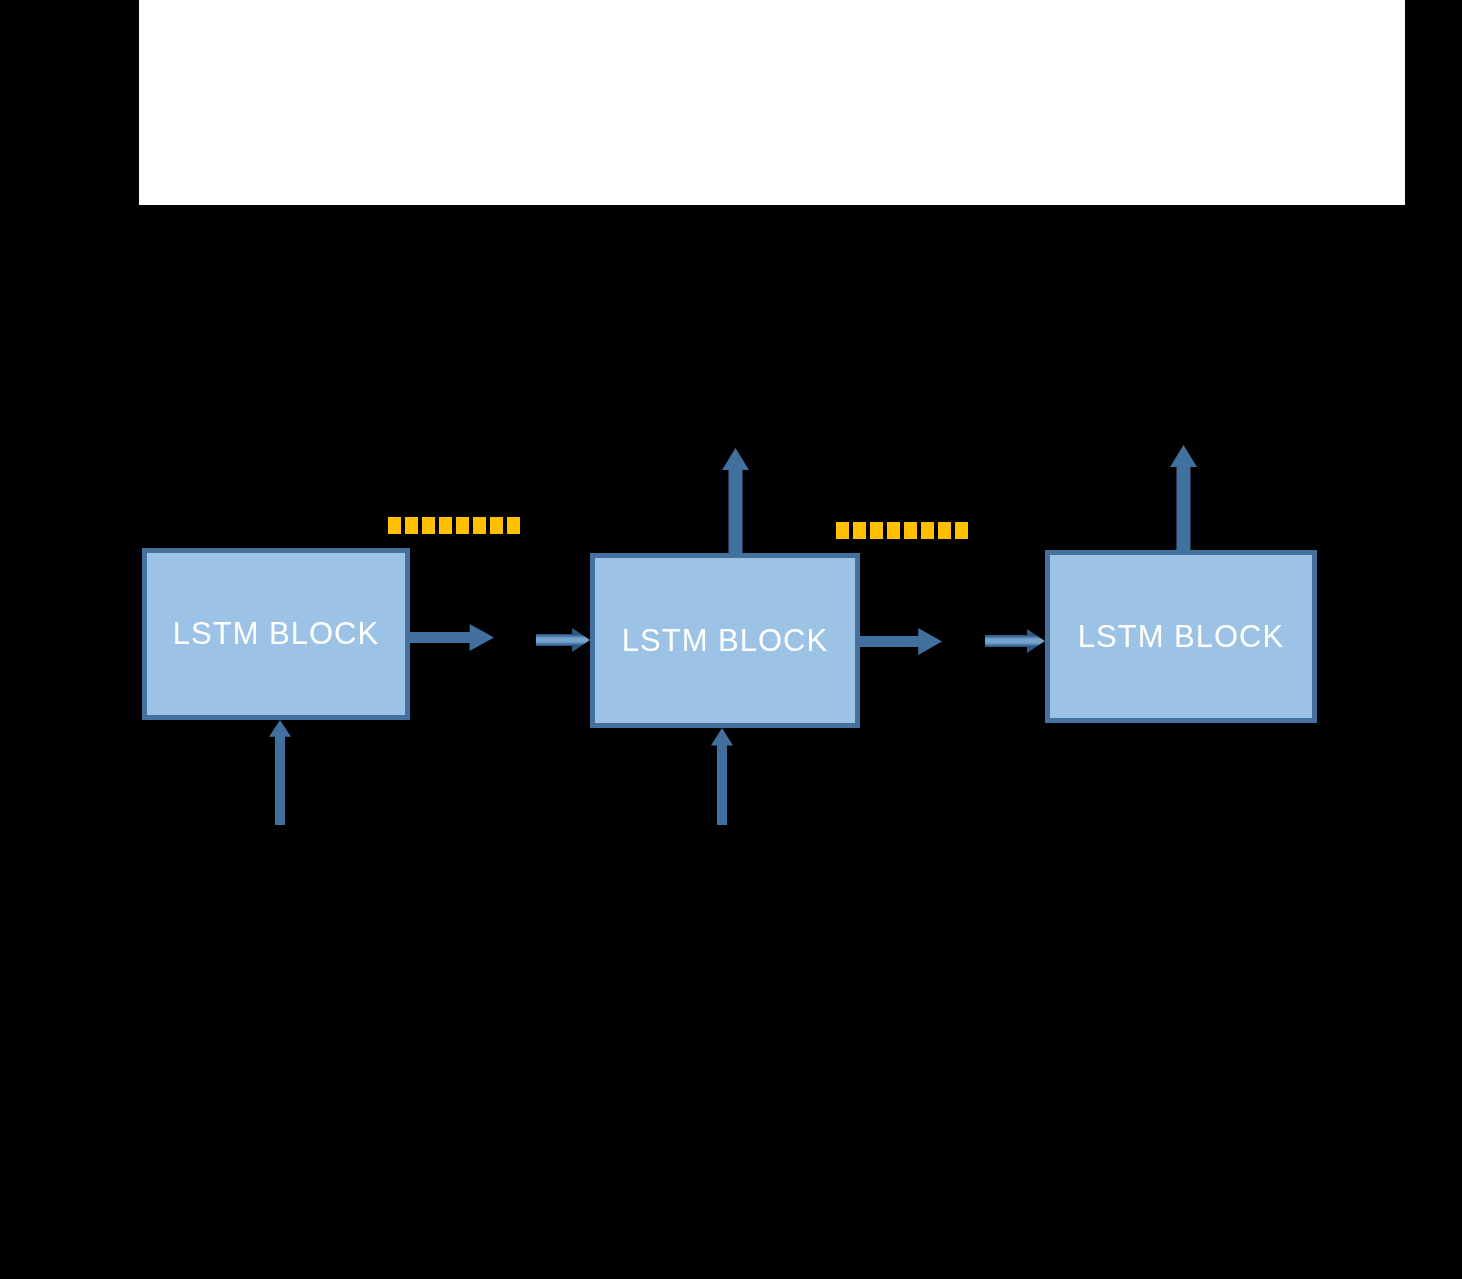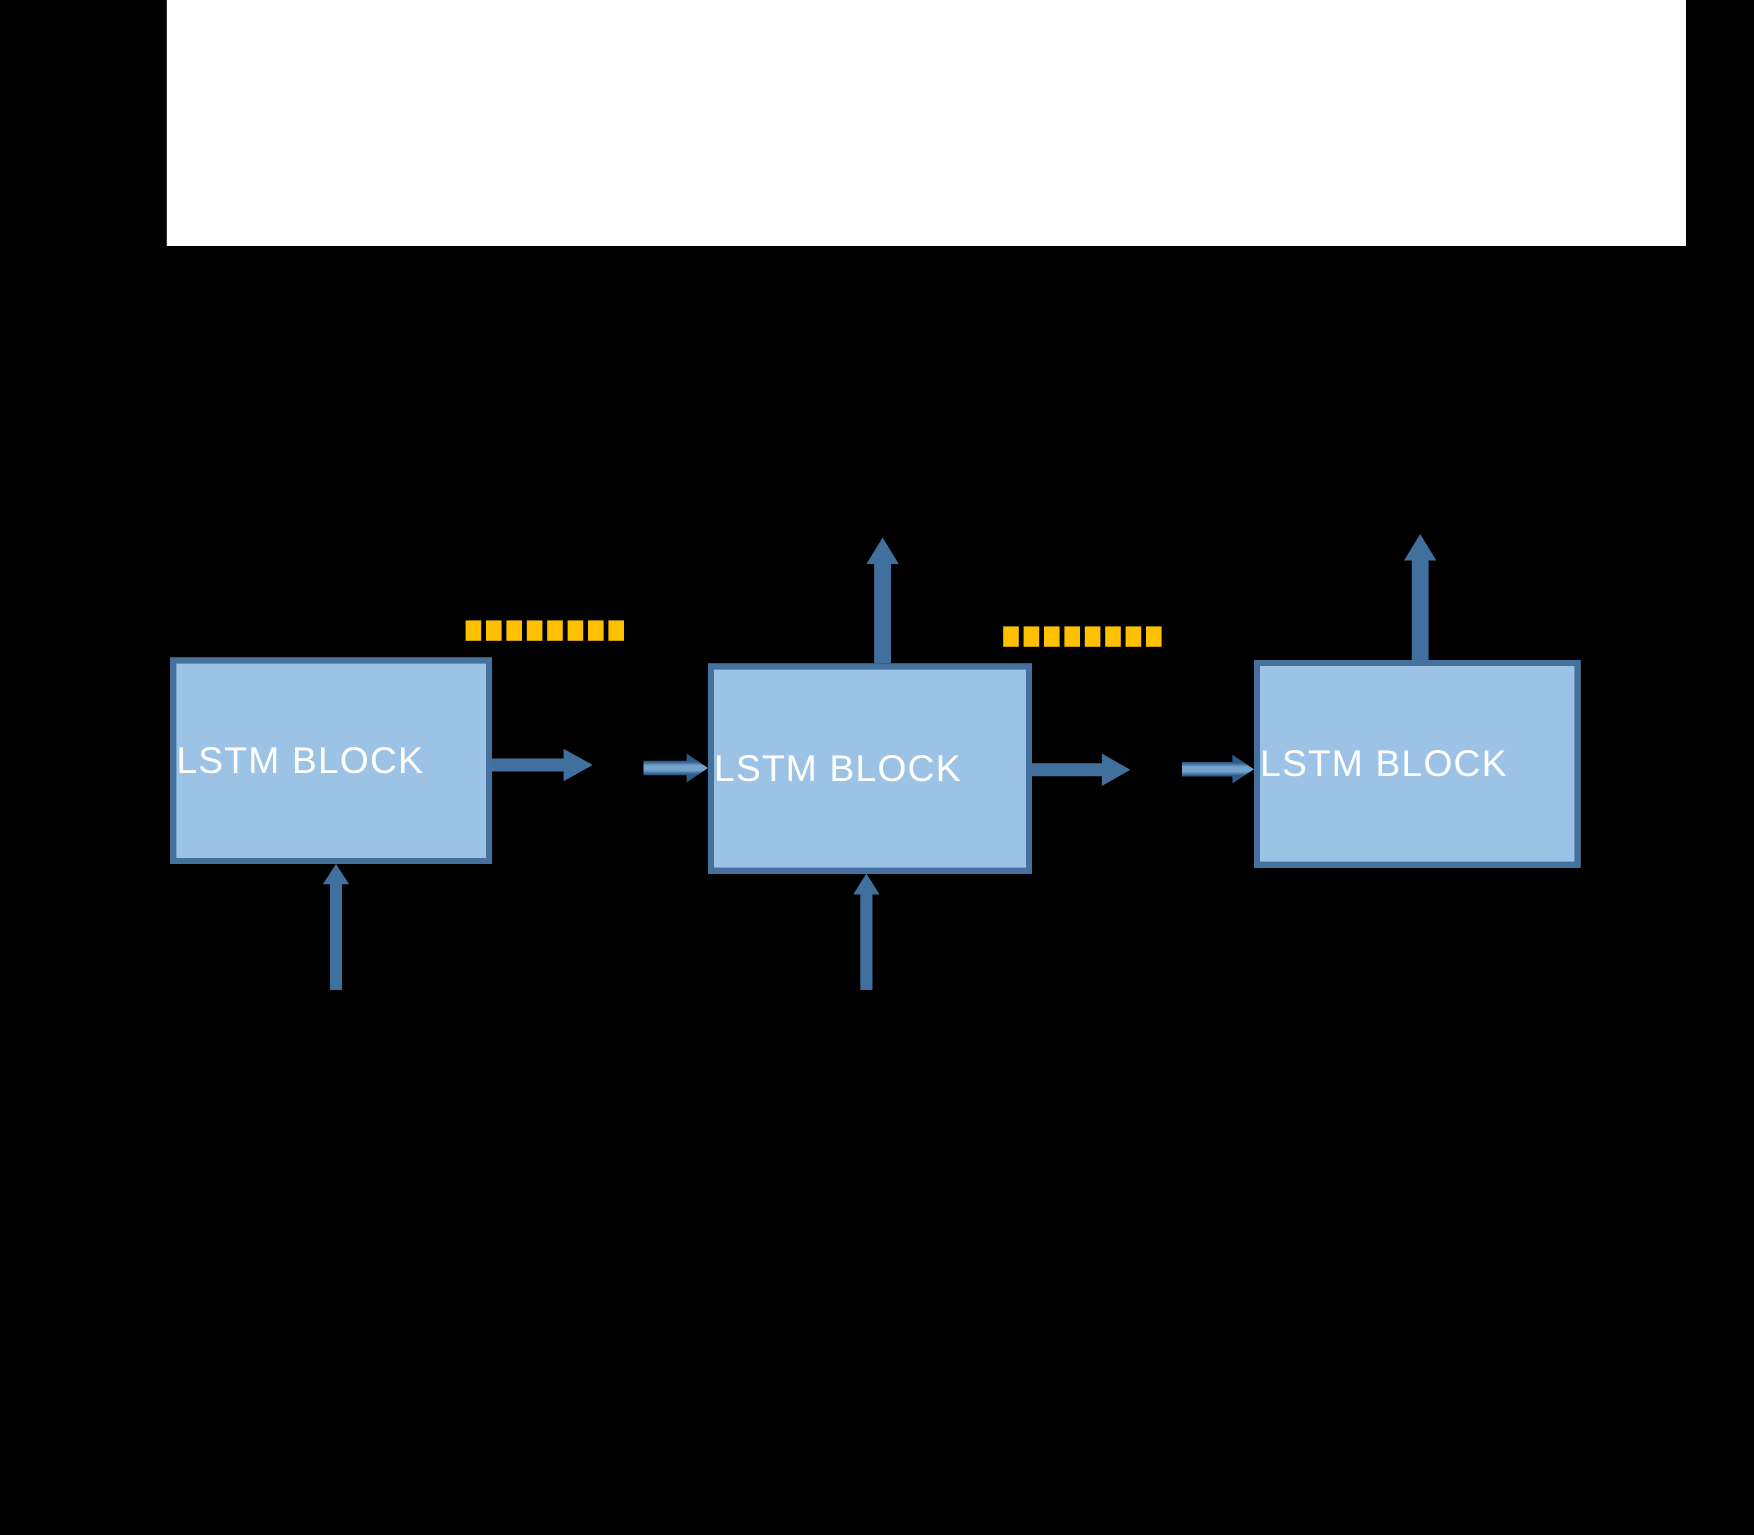--- a/index.html
+++ b/index.html
@@ -12,21 +12,21 @@
   }
   .top-panel{
     position:absolute;left:139px;top:0;width:1266px;height:205px;
     background:var(--panel-bg,#fff);
   }
   .lstm-block{
     position:absolute;
     background:var(--block-fill,#9CC3E6);
     border:5px solid var(--block-border,#44719E);
     box-sizing:border-box;
-    display:flex;align-items:center;justify-content:flex-start;
+    display:flex;align-items:center;justify-content:center;
   }
   .b1{left:142px;top:548px;width:268px;height:172px;}
   .b2{left:590px;top:553px;width:270px;height:175px;}
   .b3{left:1045px;top:550px;width:272px;height:173px;}
   .block-label{
     color:#fff;font-size:31px;letter-spacing:1px;white-space:nowrap;
   }
   .dash-row{
     position:absolute;display:flex;gap:4px;
   }

